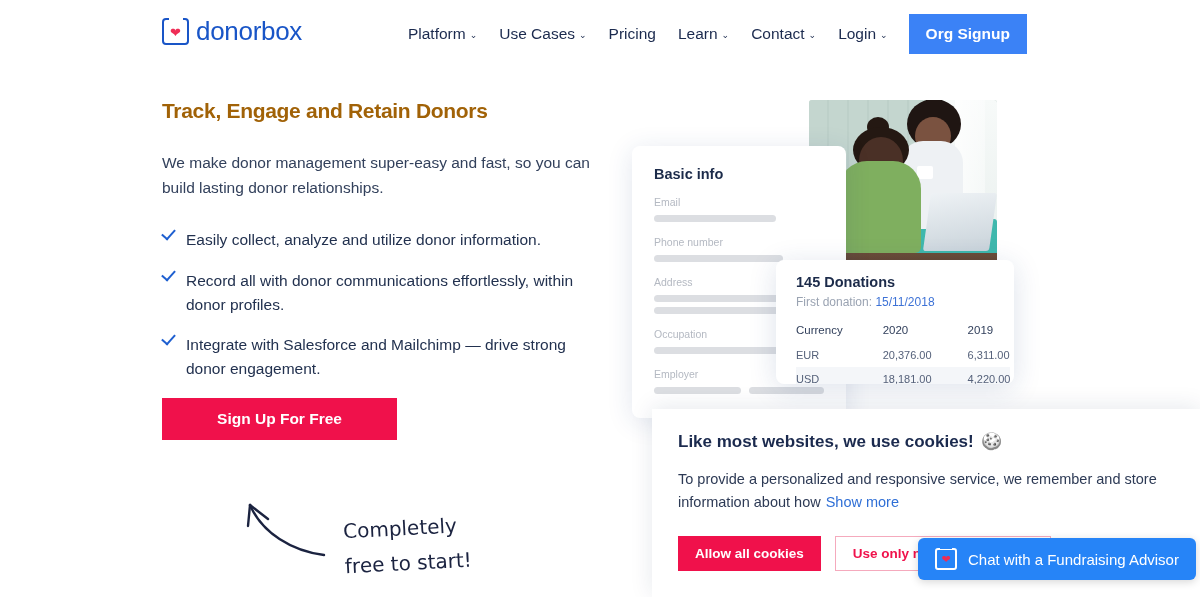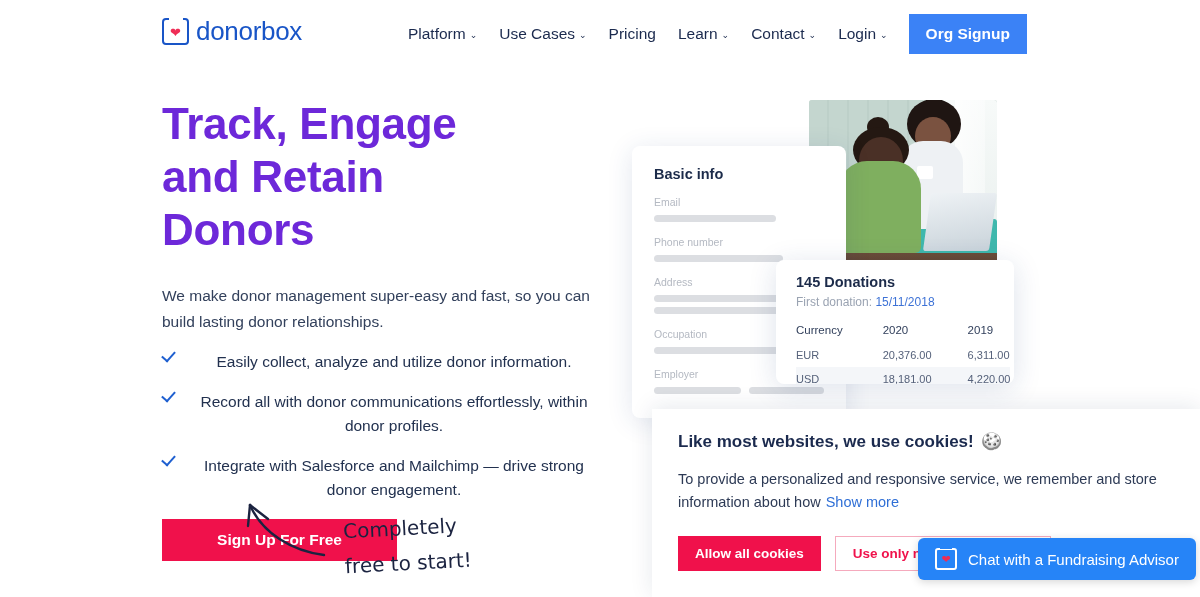--- a/index.html
+++ b/index.html
@@ -52,28 +52,28 @@
   .chev { font-size: 9px; color:#1b2a4e; position: relative; top: 1px; }
   #org-signup {
     background: #3b82f6; color: #fff; font-weight: bold;
     font-size: 15.5px; padding: 11px 17px; margin-left: 10px;
     cursor: pointer; white-space: nowrap;
   }
 
   
   #hero-left { position: absolute; left: 162px; top: 98px; width: 460px; }
   #hero-title {
-    font-size: 44px; font-weight: bold; color: #6d28d9;
+    font-size: 21px; font-weight: bold; color: #a16207;
     line-height: 1.20; letter-spacing: -0.3px; max-width: 360px;
   }
   #hero-sub {
     margin-top: 27px; font-size: 15.5px; color: #33415c;
     line-height: 1.62; max-width: 440px;
   }
-  #hero-list { margin-top: 16px; list-style: none; text-align: center; }
+  #hero-list { margin-top: 28px; list-style: none; }
   #hero-list li {
     position: relative; padding-left: 24px; margin-bottom: 17px;
     font-size: 15.5px; color: #22314f; line-height: 1.52; max-width: 440px;
   }
   .check {
     position: absolute; left: 0; top: 1px;
     width: 13px; height: 8px;
     border-left: 2px solid #1e5fd0; border-bottom: 2px solid #1e5fd0;
     transform: rotate(-48deg);
   }

